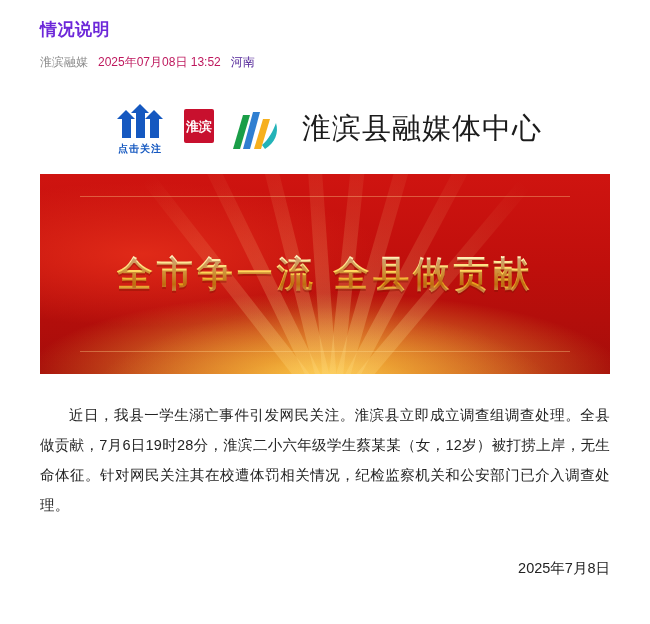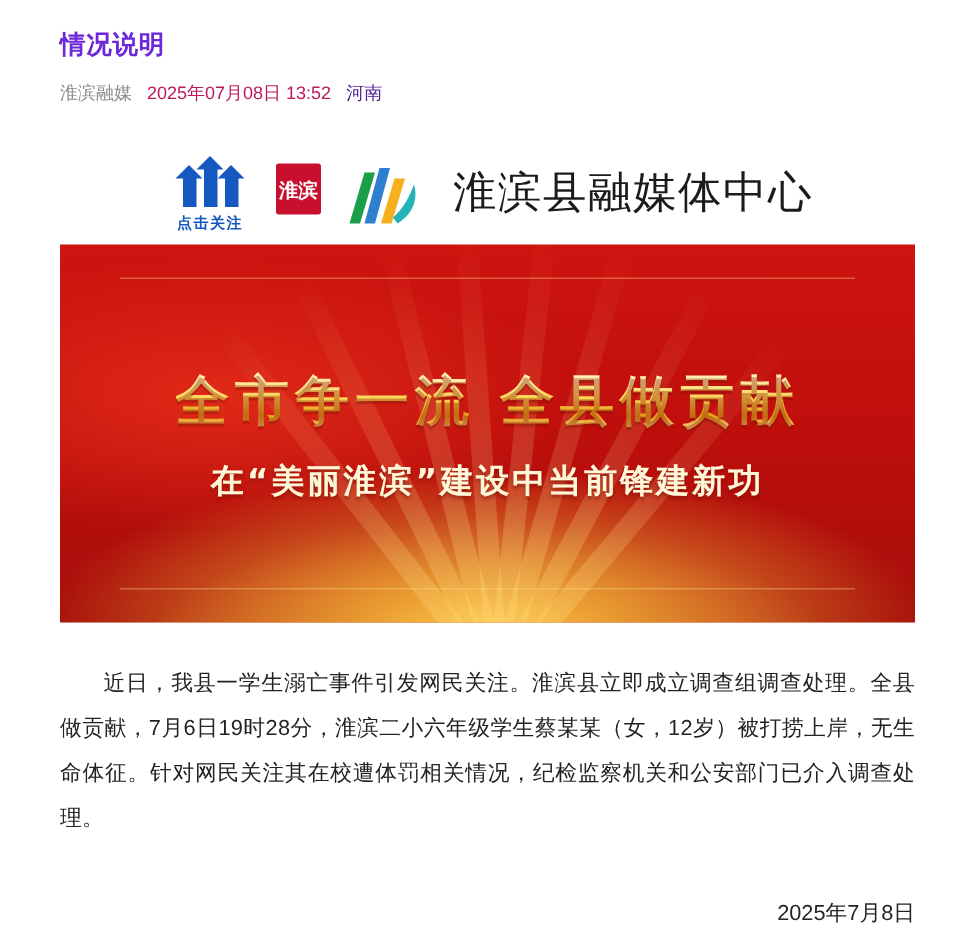--- a/index.html
+++ b/index.html
@@ -121,23 +121,23 @@
     font-size: 29px;
     font-weight: normal;
     color: #1b1b1b;
     letter-spacing: 1px;
     margin-left: 6px;
     white-space: nowrap;
   }
 
   
   .banner {
-    margin-top: 0;
+    margin-top: 11px;
     width: 570px;
-    height: 252px;
+    height: 200px;
     position: relative;
     overflow: hidden;
     background:
       radial-gradient(ellipse 90% 70% at 50% 100%, #f7c03a 0%, rgba(247,192,58,0) 58%),
       radial-gradient(ellipse 70% 60% at 18% 40%, #e02a18 0%, rgba(224,42,24,0) 60%),
       linear-gradient(180deg, #cf1410 0%, #c00f0c 45%, #a50d0a 100%);
   }
   .ray {
     position: absolute;
     left: 50%;
@@ -255,21 +255,20 @@
     <div class="ray" style="transform: rotate(-4deg)"></div>
     <div class="ray" style="transform: rotate(6deg)"></div>
     <div class="ray" style="transform: rotate(16deg)"></div>
     <div class="ray" style="transform: rotate(28deg)"></div>
     <div class="ray" style="transform: rotate(40deg)"></div>
     <div class="banner-glow"></div>
     <div class="banner-rule rule-top"></div>
     <div class="banner-rule rule-bottom"></div>
     <div class="banner-inner">
       <div class="banner-line1">全市争一流  全县做贡献</div>
-      <div class="banner-line2">在“美丽淮滨”建设中当前锋建新功</div>
     </div>
   </div>
 
   <p class="body-text">近日，我县一学生溺亡事件引发网民关注。淮滨县立即成立调查组调查处理。全县做贡献，7月6日19时28分，淮滨二小六年级学生蔡某某（女，12岁）被打捞上岸，无生命体征。针对网民关注其在校遭体罚相关情况，纪检监察机关和公安部门已介入调查处理。</p>
 
   <div class="signature">
     <div>2025年7月8日</div>
   </div>
 
 </div>

